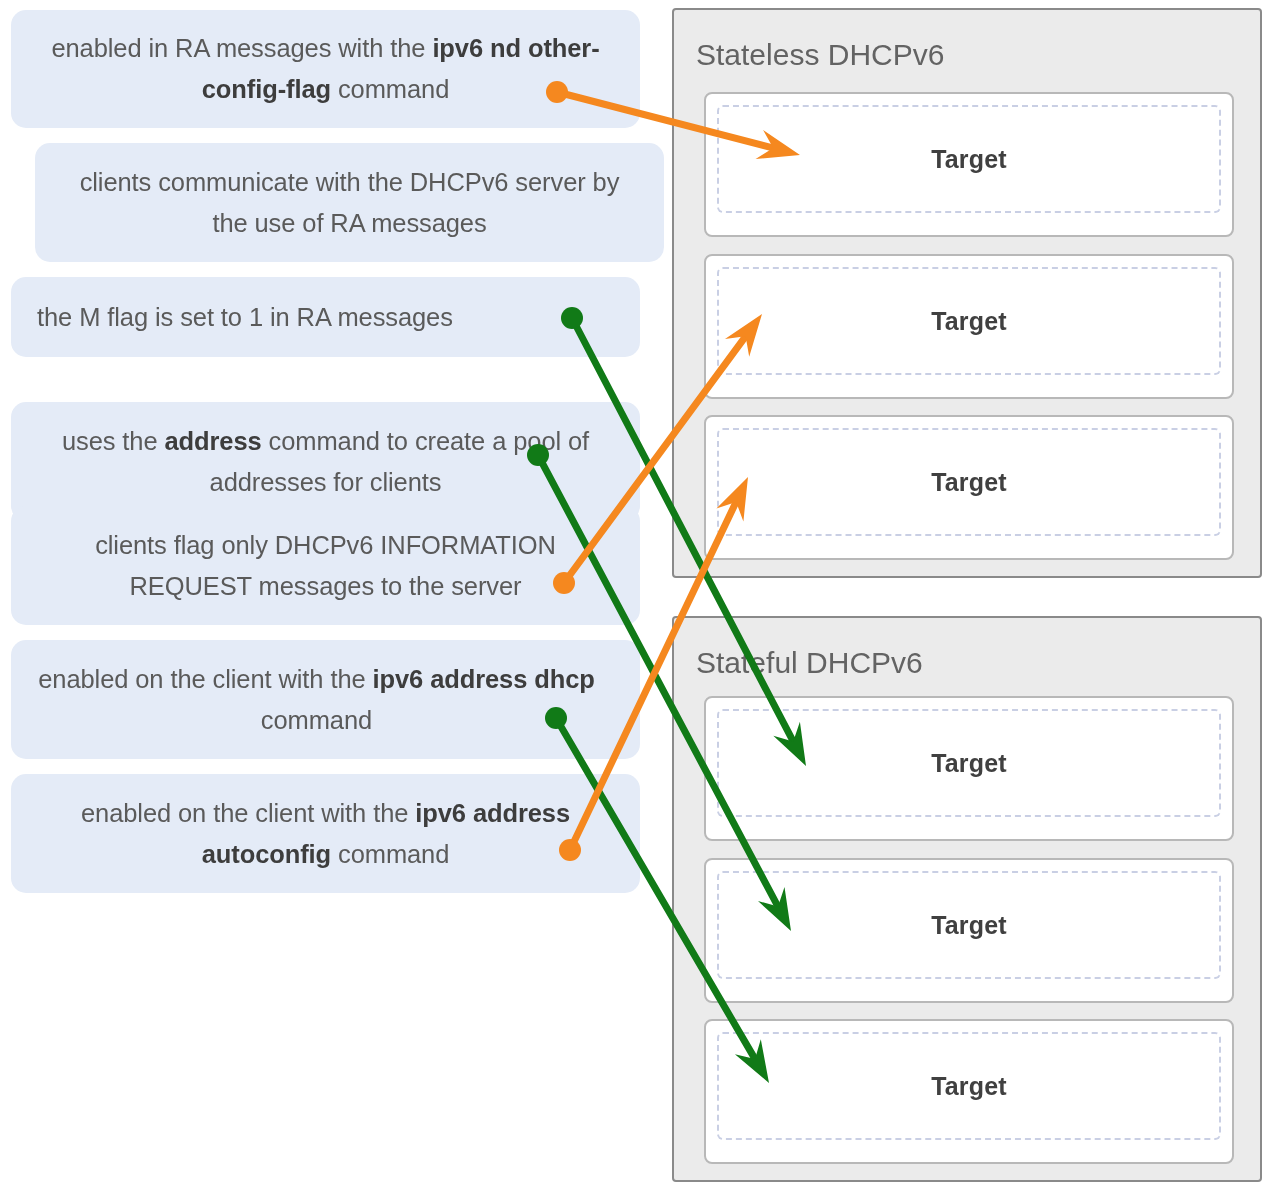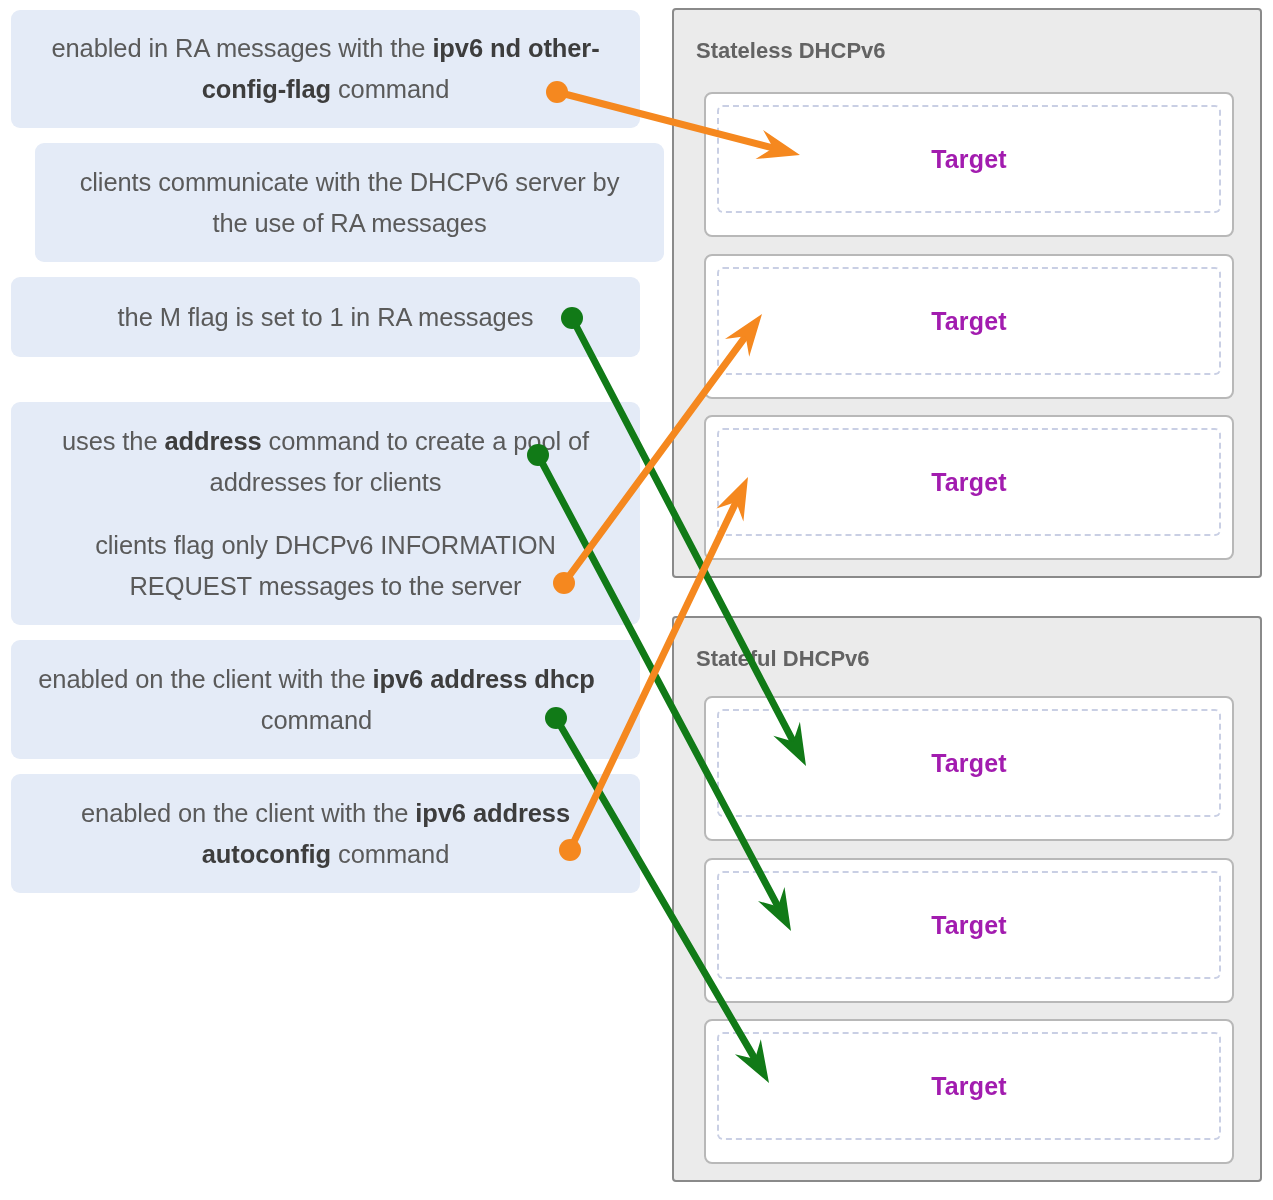--- a/index.html
+++ b/index.html
@@ -18,24 +18,24 @@
     background: #ffffff;
   }
 
   
   .source-card {
     position: absolute;
     left: 11px;
     width: 629px;
     box-sizing: border-box;
     background: #e4ebf7;
-    border-radius: 9px;
+    border-radius: 15px;
     display: flex;
     align-items: center;
-    justify-content: center;
+    justify-content: flex-start;
     padding: 6px 26px;
     color: #5a5a5a;
     font-size: 25.5px;
     line-height: 41px;
     text-align: center;
     letter-spacing: -0.1px;
   }
   .source-card .txt { display: block; }
   .source-card b { color: #3d3d3d; font-weight: bold; }
 
@@ -46,24 +46,23 @@
     width: 590px;
     box-sizing: border-box;
     background: #ebebeb;
     border: 2px solid #8a8a8a;
     border-radius: 4px;
   }
   .panel-title {
     position: absolute;
     left: 22px;
     top: 28px;
-    font-size: 22px;
+    font-size: 30px;
     color: #636363;
     letter-spacing: 0px;
-    font-weight: bold;
   }
   .target-box {
     position: absolute;
     left: 30px;
     width: 530px;
     height: 145px;
     box-sizing: border-box;
     background: #ffffff;
     border: 2px solid #b8b8b8;
     border-radius: 8px;
@@ -76,21 +75,21 @@
     bottom: 22px;
     border: 2px dashed #c9cfe4;
     border-radius: 6px;
     display: flex;
     align-items: center;
     justify-content: center;
   }
   .target-label {
     font-size: 25px;
     font-weight: bold;
-    color: #a21caf;
+    color: #404040;
     letter-spacing: 0.2px;
   }
 
   
   #connectors {
     position: absolute;
     left: 0;
     top: 0;
     width: 1273px;
     height: 1200px;

